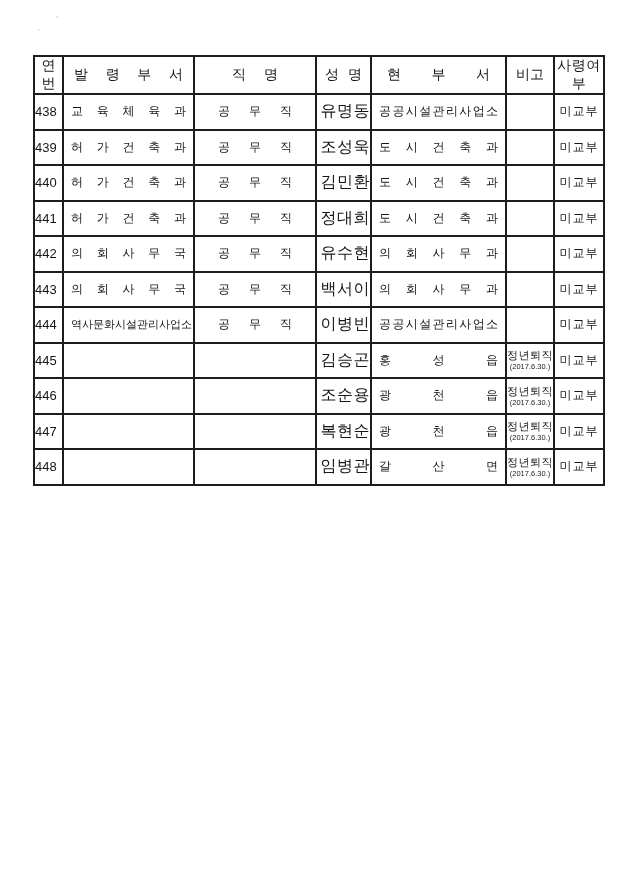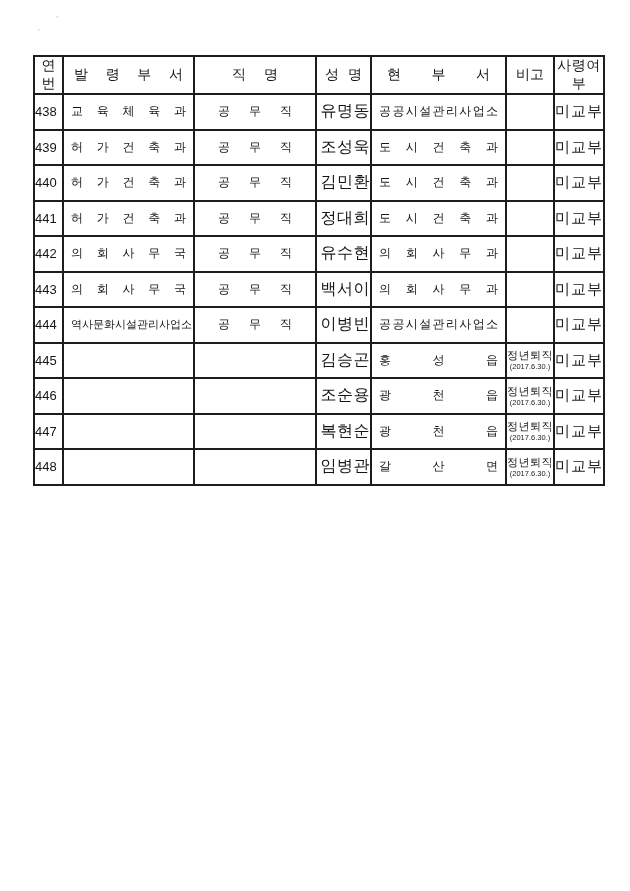--- a/index.html
+++ b/index.html
@@ -66,21 +66,21 @@
 
   
   .c-no     { font-size: 13px; }
   .c-dept   .dist { padding: 0 7px;  font-size: 12px; }
   .c-title  .dist { padding: 0 23px; font-size: 12px; }
   .c-name   { text-align: right; font-size: 16px; letter-spacing: 0.5px; }
   .c-curr   .dist { padding: 0 7px;  font-size: 12px; }
   .c-note   { text-align: center; }
   .c-note .note-main { font-size: 11px; line-height: 13px; letter-spacing: 0.5px; }
   .c-note .note-sub  { font-size: 7.5px; line-height: 9px; color: #1b1b1b; }
-  .c-status { text-align: center; font-size: 15px; letter-spacing: 1px; }
+  .c-status { text-align: center; font-size: 12px; letter-spacing: 1px; }
 
   .footer {
     position: absolute;
     left: 0;
     top: 848px;
     width: 100%;
     text-align: center;
     font-size: 12px;
     color: #a21caf;
     letter-spacing: 1px;

